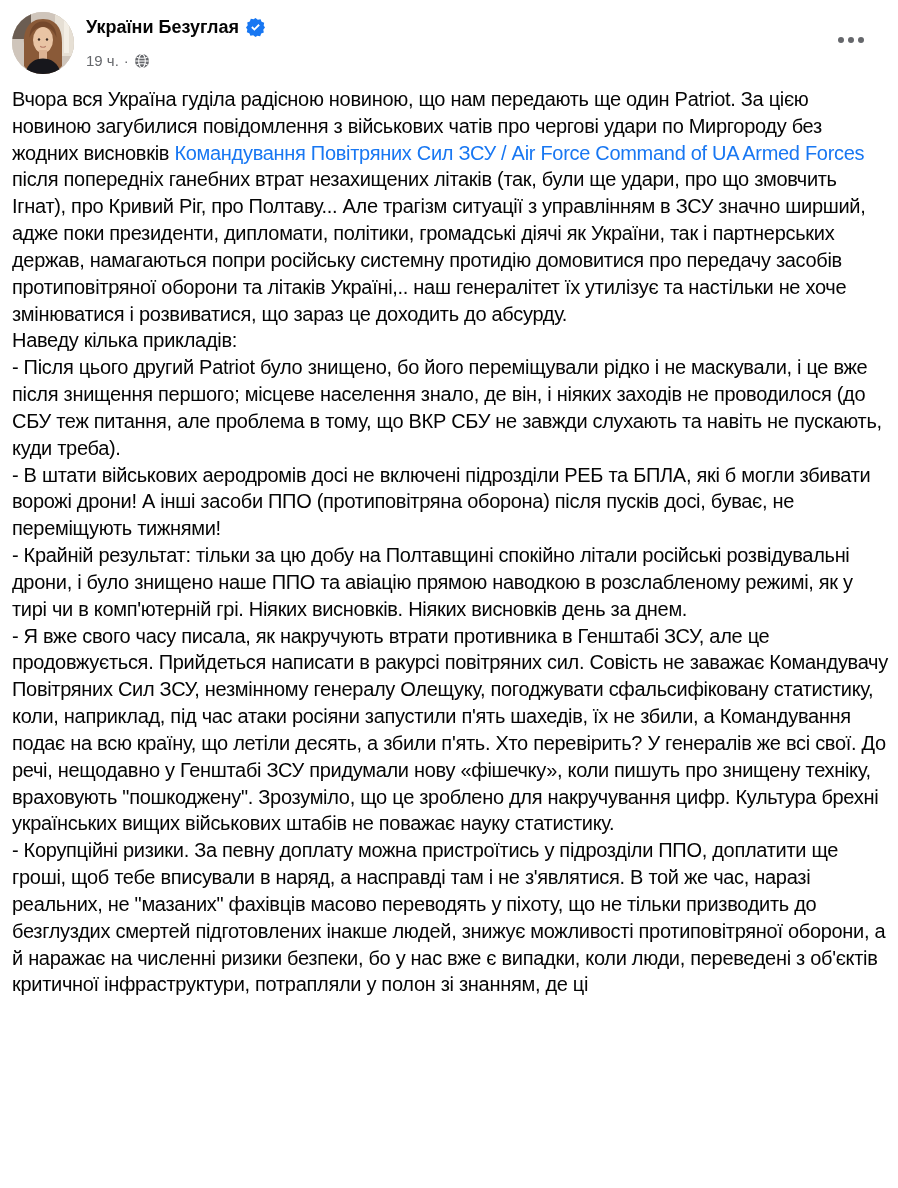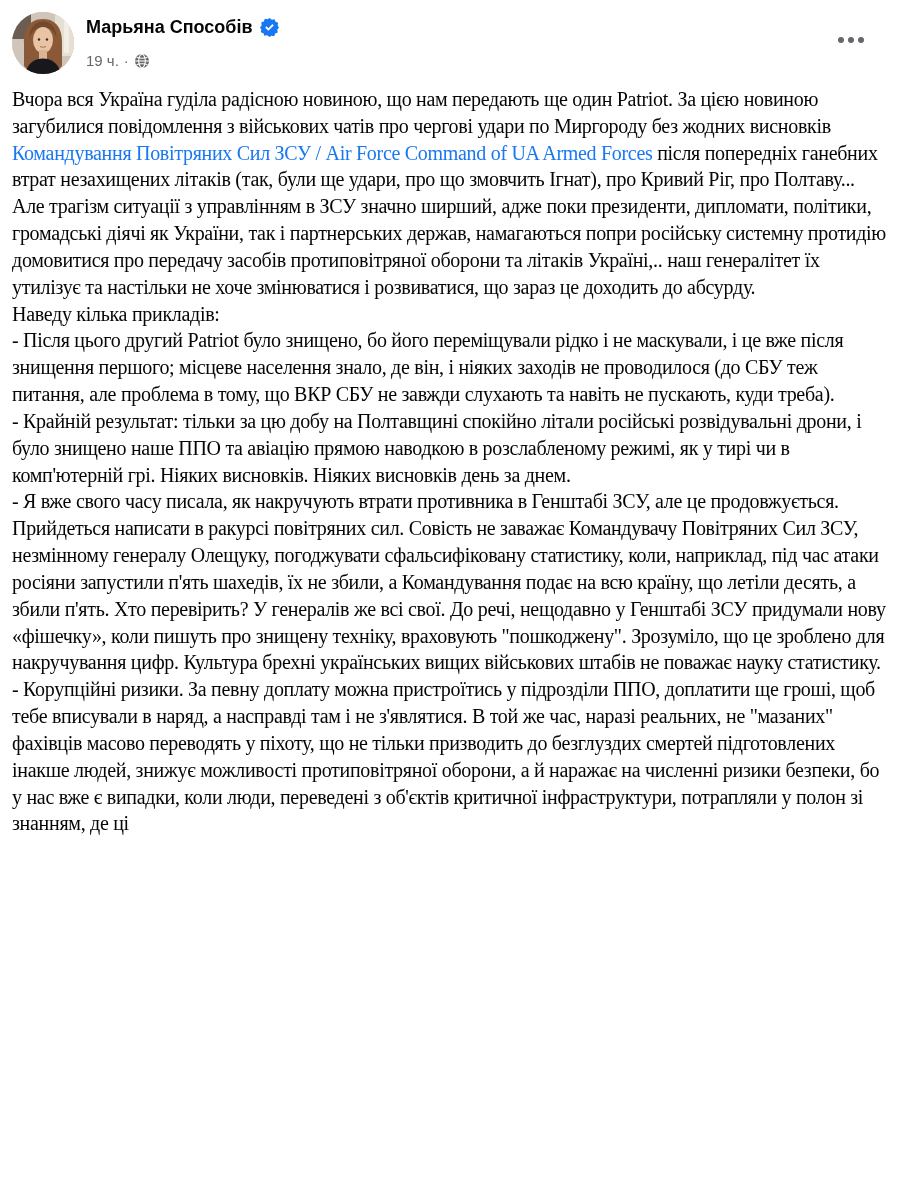--- a/index.html
+++ b/index.html
@@ -45,21 +45,20 @@
     padding:8px;border-radius:50%;cursor:pointer;
   }
   .menu-dots span{width:6px;height:6px;border-radius:50%;background:var(--meta);}
   
   .body-text{
     position:absolute;top:86px;left:12px;width:876px;
     font-size:20px;line-height:26.83px;letter-spacing:-0.3px;
     color:var(--text);
     white-space:normal;
     word-wrap:break-word;
-    font-family:Liberation Serif, serif;
   }
   .para{margin:0;padding:0;}
   a.mention{
     color:var(--accent);text-decoration:none;cursor:pointer;
   }
 </style>
 </head>
 <body>
 
 <div class="post">
@@ -78,21 +77,21 @@
         <circle cx="27" cy="27.5" r="1.2" fill="#3a2a22"></circle>
         <circle cx="35" cy="27.5" r="1.2" fill="#3a2a22"></circle>
         <path d="M28.5 34.5 Q 31 36 33.5 34.5" stroke="#b87e6a" stroke-width="1.2" fill="none" stroke-linecap="round"></path>
         <rect x="27" y="38" width="8" height="9" fill="#dcb394"></rect>
         <path d="M13 62 C 15.5 50.5 23.5 46.5 31 46.5 C 38.5 46.5 46.5 50.5 49 62 Z" fill="#17171c"></path>
       </svg>
     </div>
 
     <div class="hdr-text">
       <div class="name-row">
-        <span class="name">Марьяна Способів</span>
+        <span class="name">України Безуглая</span>
         <svg class="badge" viewBox="0 0 24 24">
           <path fill="#1877f2" d="M12 0l2.9 2.2 3.5-.7 1.3 3.3 3.3 1.3-.7 3.5L24 12l-2.2 2.9.7 3.5-3.3 1.3-1.3 3.3-3.5-.7L12 24l-2.9-2.2-3.5.7-1.3-3.3-3.3-1.3.7-3.5L0 12l2.2-2.9-.7-3.5 3.3-1.3L6.1 1 9.6 1.7 12 0z"></path>
           <path fill="#ffffff" d="M10.6 16.2l-4-4 1.7-1.7 2.3 2.3 5.1-5.1 1.7 1.7-6.8 6.8z"></path>
         </svg>
       </div>
       <div class="meta-row">
         <span class="ts">19 ч.</span>
         <span>·</span>
         <svg class="globe" viewBox="0 0 16 16">
           <circle cx="8" cy="8" r="7" fill="#65676b"></circle>
@@ -114,19 +113,20 @@
 
   </div>
 
   <div class="body-text">
     <div class="para">
       <span>Вчора вся Україна гуділа радісною новиною, що нам передають ще один Patriot. За цією новиною загубилися повідомлення з військових чатів про чергові удари по Миргороду без жодних висновків </span><a class="mention">Командування Повітряних Сил ЗСУ / Air Force Command of UA Armed Forces</a><span> після попередніх ганебних втрат незахищених літаків (так, були ще удари, про що змовчить Ігнат), про Кривий Ріг, про Полтаву... Але трагізм ситуації з управлінням в ЗСУ значно ширший, адже поки президенти, дипломати, політики, громадські діячі як України, так і партнерських держав, намагаються попри російську системну протидію домовитися про передачу засобів протиповітряної оборони та літаків Україні,.. наш генералітет їх утилізує та настільки не хоче змінюватися і розвиватися, що зараз це доходить до абсурду.</span>
     </div>
     <div id="paragraphs">
         <div class="para">Наведу кілька прикладів:</div>
         <div class="para">- Після цього другий Patriot було знищено, бо його переміщували рідко і не маскували, і це вже після знищення першого; місцеве населення знало, де він, і ніяких заходів не проводилося (до СБУ теж питання, але проблема в тому, що ВКР СБУ не завжди слухають та навіть не пускають, куди треба).</div>
+        <div class="para">- В штати військових аеродромів досі не включені підрозділи РЕБ та БПЛА, які б могли збивати ворожі дрони! А інші засоби ППО (протиповітряна оборона) після пусків досі, буває, не переміщують тижнями!</div>
         <div class="para">- Крайній результат: тільки за цю добу на Полтавщині спокійно літали російські розвідувальні дрони, і було знищено наше ППО та авіацію прямою наводкою в розслабленому режимі, як у тирі чи в комп'ютерній грі. Ніяких висновків. Ніяких висновків день за днем.</div>
         <div class="para">- Я вже свого часу писала, як накручують втрати противника в Генштабі ЗСУ, але це продовжується. Прийдеться написати в ракурсі повітряних сил. Совість не заважає Командувачу Повітряних Сил ЗСУ, незмінному генералу Олещуку, погоджувати сфальсифіковану статистику, коли, наприклад, під час атаки росіяни запустили п'ять шахедів, їх не збили, а Командування подає на всю країну, що летіли десять, а збили п'ять. Хто перевірить? У генералів же всі свої. До речі, нещодавно у Генштабі ЗСУ придумали нову «фішечку», коли пишуть про знищену техніку, враховують "пошкоджену". Зрозуміло, що це зроблено для накручування цифр. Культура брехні українських вищих військових штабів не поважає науку статистику.</div>
         <div class="para">- Корупційні ризики. За певну доплату можна пристроїтись у підрозділи ППО, доплатити ще гроші, щоб тебе вписували в наряд, а насправді там і не з'являтися. В той же час, наразі реальних, не "мазаних" фахівців масово переводять у піхоту, що не тільки призводить до безглуздих смертей підготовлених інакше людей, знижує можливості протиповітряної оборони, а й наражає на численні ризики безпеки, бо у нас вже є випадки, коли люди, переведені з об'єктів критичної інфраструктури, потрапляли у полон зі знанням, де ці</div>
       </div>
   </div>
 
 </div>
 
 </body></html>

